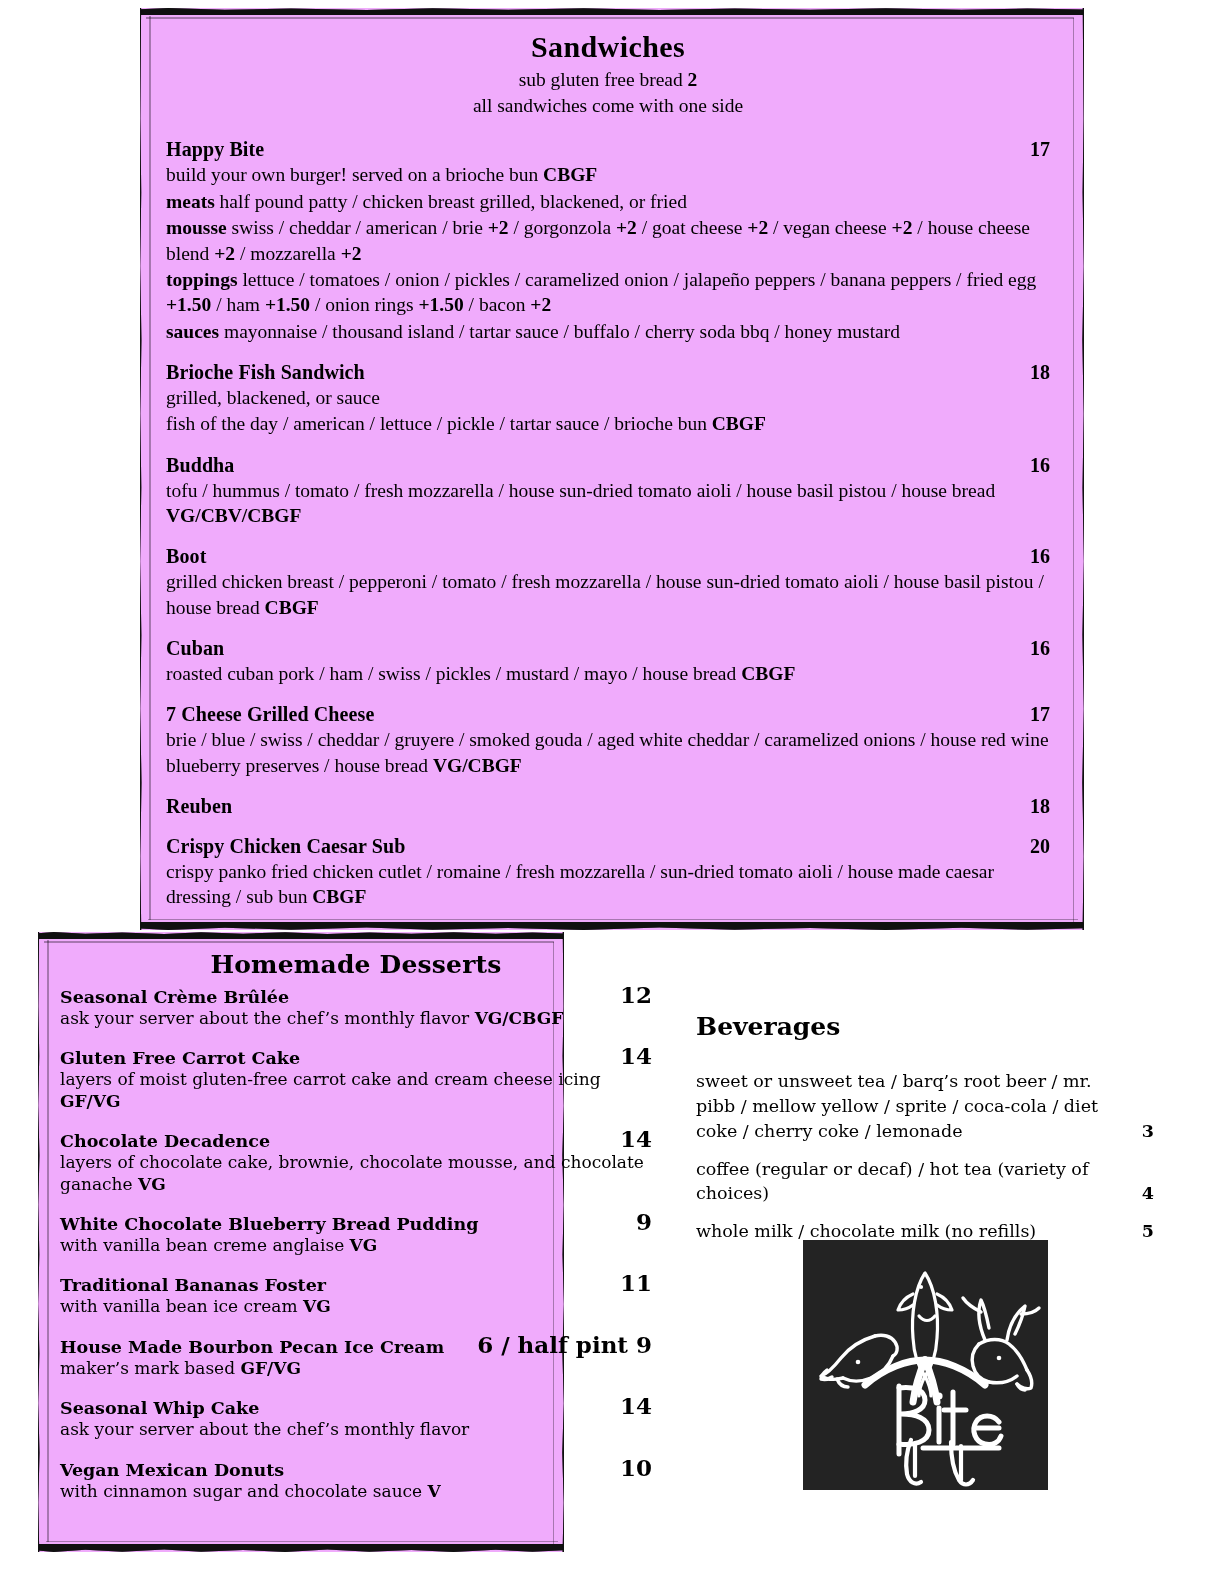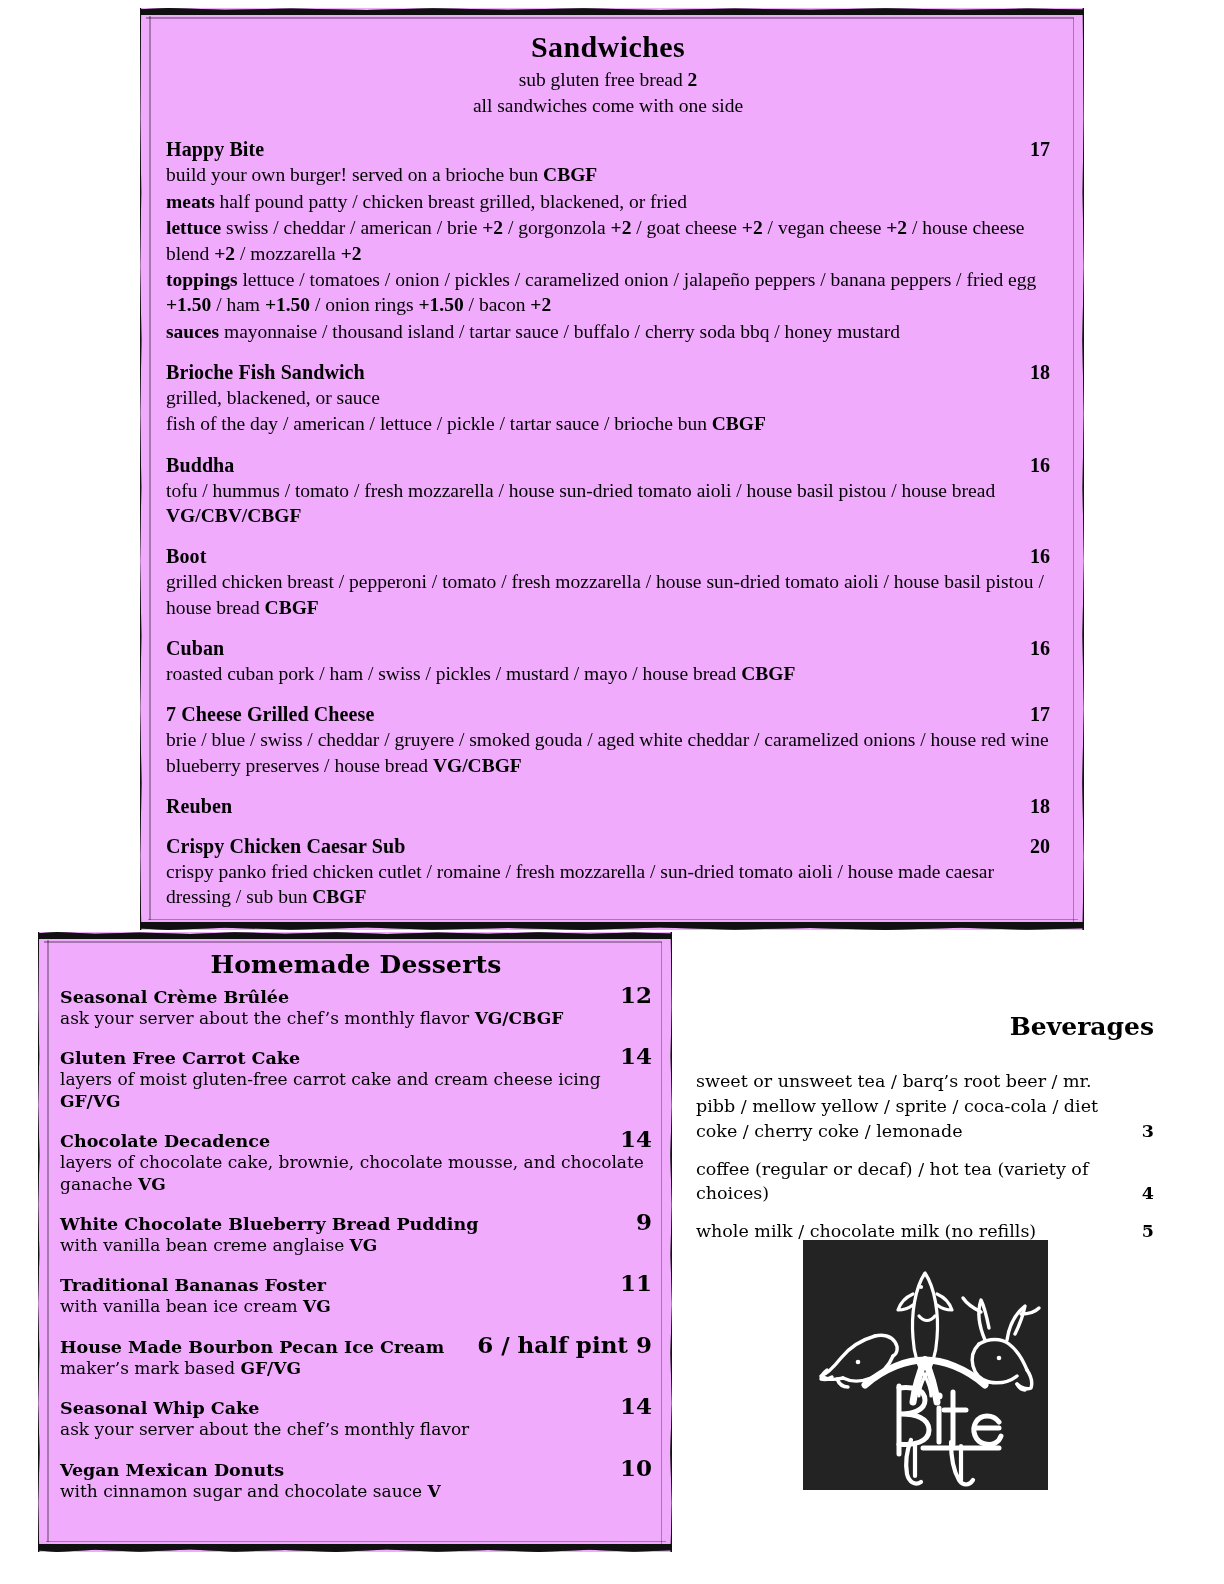--- a/index.html
+++ b/index.html
@@ -47,36 +47,36 @@
   .item{margin-bottom:17px;}
   .item:last-child{margin-bottom:0;}
   .item-head{display:flex;align-items:baseline;justify-content:space-between;}
   .item-name{font-weight:bold;font-size:20px;letter-spacing:.1px;}
   .item-price{font-weight:bold;font-size:20px;white-space:nowrap;padding-left:14px;}
   .item-desc{font-size:19.5px;line-height:1.30;margin-top:1px;}
   .item-desc b{font-weight:bold;}
   .item-desc .lbl{font-weight:bold;}
 
   
-  #dessert-panel{left:38px;top:932px;width:634px;height:620px;
+  #dessert-panel{left:38px;top:932px;width:526px;height:620px;
       font-family:"DejaVu Serif","Liberation Serif",serif;}
   #dessert-inner{position:absolute;left:22px;top:18px;width:592px;height:586px;}
   #dessert-title{text-align:center;font-weight:bold;font-size:25px;margin:0 0 2px 0;letter-spacing:.2px;}
   .d-item{margin-bottom:13px;}
   .d-item:last-child{margin-bottom:0;}
   .d-head{display:flex;align-items:baseline;justify-content:space-between;}
   .d-name{font-weight:bold;font-size:17.5px;}
   .d-price{font-weight:bold;font-size:23px;white-space:nowrap;padding-left:12px;}
   .d-desc{font-size:17px;line-height:1.26;margin-top:0px;}
   .d-desc b{font-weight:bold;}
 
   
   #beverages{position:absolute;left:696px;top:1012px;width:458px;
       font-family:"DejaVu Serif","Liberation Serif",serif;}
-  #bev-title{text-align:right;font-weight:bold;font-size:25px;margin:0 0 28px 0;}
+  #bev-title{text-align:left;font-weight:bold;font-size:25px;margin:0 0 28px 0;}
   .bev-row{display:flex;align-items:flex-end;justify-content:space-between;
       font-size:17.5px;line-height:1.42;margin-bottom:13px;}
   .bev-row .txt{flex:1;}
   .bev-row .pr{font-weight:bold;padding-left:14px;white-space:nowrap;}
 
   
   #logo-box{position:absolute;left:803px;top:1240px;width:245px;height:250px;
       background:#232323;}
   #logo-box svg{display:block;width:100%;height:100%;}
 </style>
@@ -100,21 +100,21 @@
       <div class="sec-sub"><span>sub gluten free bread </span><b>2</b></div>
       <div class="sec-sub">all sandwiches come with one side</div>
       <div class="items" id="sandwich-items">
           <div class="item">
             <div class="item-head">
               <div class="item-name">Happy Bite</div>
               <div class="item-price">17</div>
             </div>
             <div class="item-desc">build your own burger! served on a brioche bun <b>CBGF</b></div>
             <div class="item-desc"><span class="lbl">meats</span> half pound patty / chicken breast grilled, blackened, or fried</div>
-            <div class="item-desc"><span class="lbl">lettuce</span> swiss / cheddar / american / brie <b>+2</b> / gorgonzola <b>+2</b> / goat cheese <b>+2</b> / vegan cheese <b>+2</b> / house cheese blend <b>+2</b> / mozzarella <b>+2</b></div>
+            <div class="item-desc"><span class="lbl">mousse</span> swiss / cheddar / american / brie <b>+2</b> / gorgonzola <b>+2</b> / goat cheese <b>+2</b> / vegan cheese <b>+2</b> / house cheese blend <b>+2</b> / mozzarella <b>+2</b></div>
             <div class="item-desc"><span class="lbl">toppings</span> lettuce / tomatoes / onion / pickles / caramelized onion / jalapeño peppers / banana peppers / fried egg <b>+1.50</b> / ham <b>+1.50</b> / onion rings <b>+1.50</b> / bacon <b>+2</b></div>
             <div class="item-desc"><span class="lbl">sauces</span> mayonnaise / thousand island / tartar sauce / buffalo / cherry soda bbq / honey mustard</div>
           </div>
           <div class="item">
             <div class="item-head">
               <div class="item-name">Brioche Fish Sandwich</div>
               <div class="item-price">18</div>
             </div>
             <div class="item-desc">grilled, blackened, or sauce</div>
             <div class="item-desc">fish of the day / american / lettuce / pickle / tartar sauce / brioche bun <b>CBGF</b></div>

